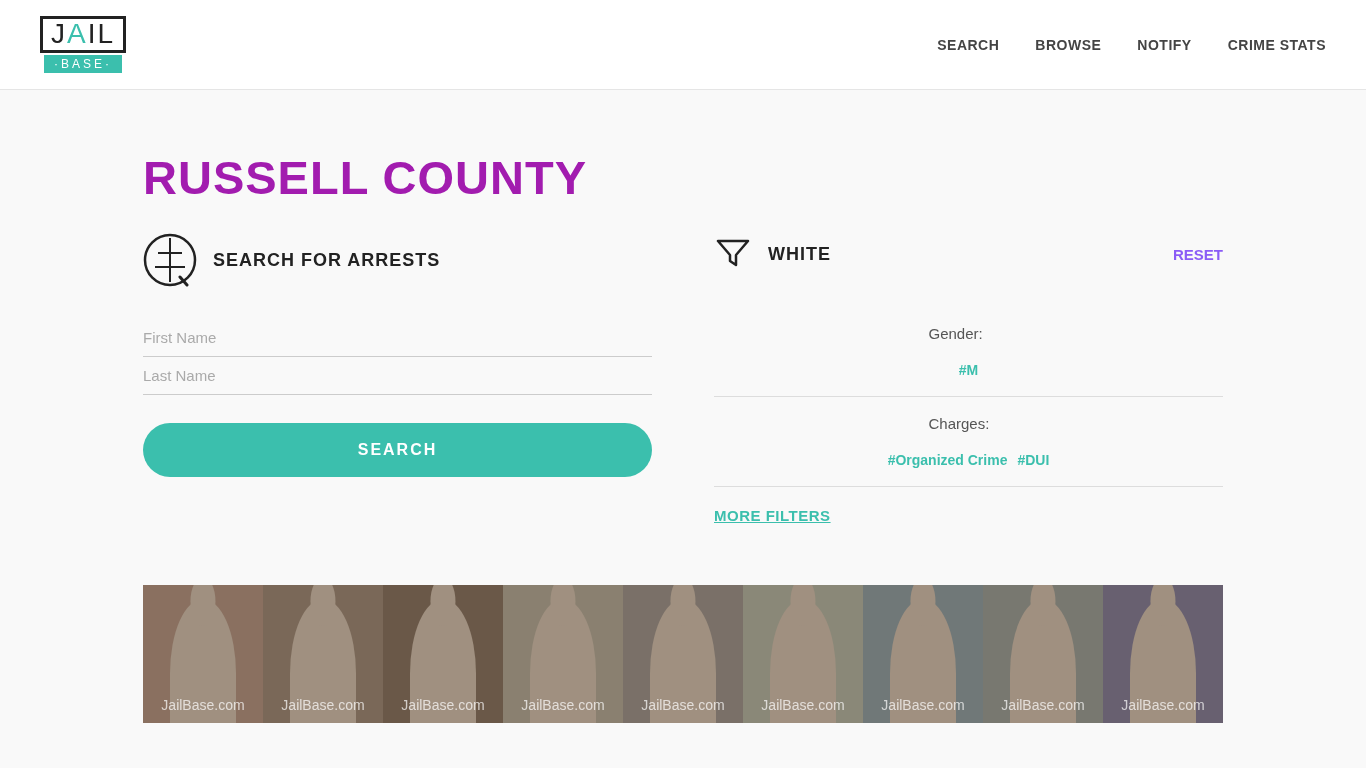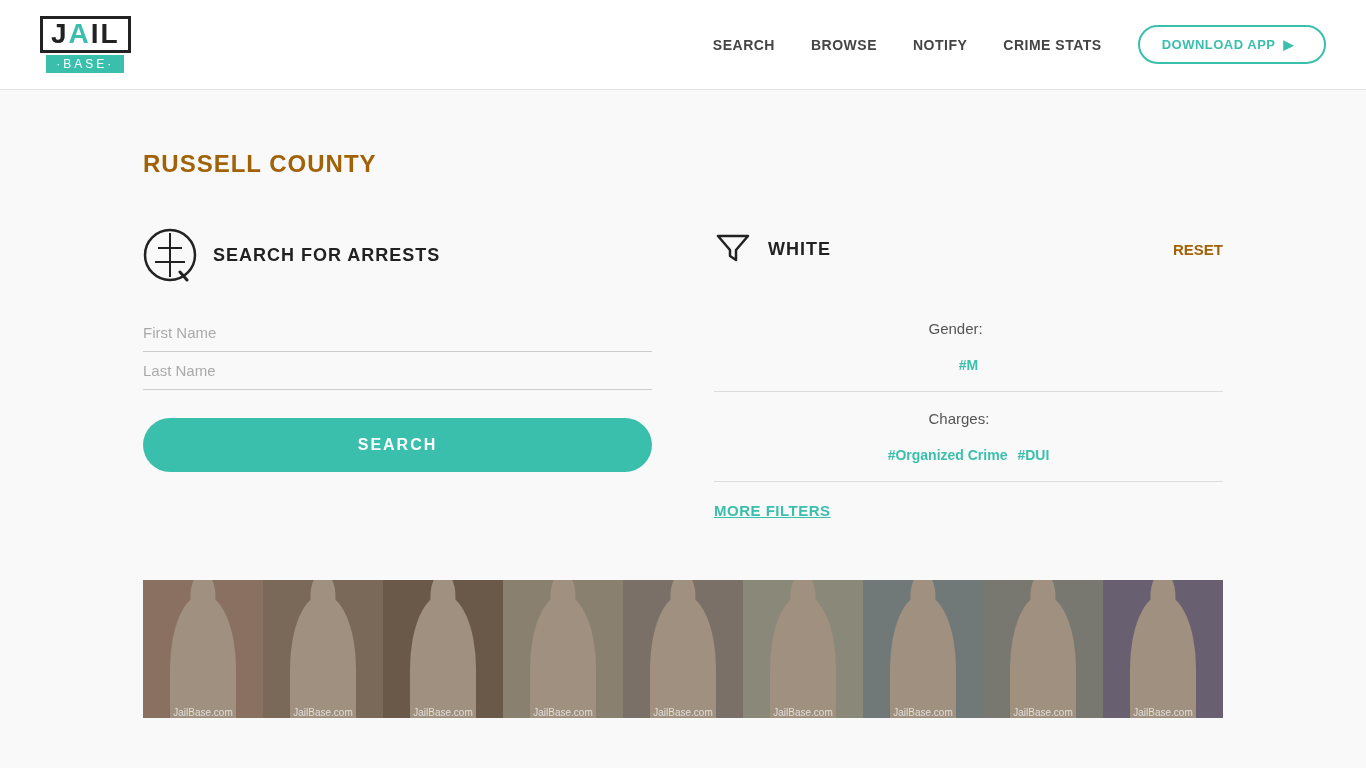--- a/index.html
+++ b/index.html
@@ -16,21 +16,21 @@
       justify-content: space-between;
     }
     .logo-wrap {
       display: flex;
       flex-direction: column;
       align-items: center;
       text-decoration: none;
     }
     .logo-jail {
       font-size: 28px;
-      font-weight: 700;
+      font-weight: 400;
       color: #222;
       letter-spacing: 2px;
       border: 3px solid #222;
       padding: 0 8px;
       line-height: 1.1;
     }
     .logo-jail span { color: #3bbfad; }
     .logo-base {
       background: #3bbfad;
       color: #fff;
@@ -67,25 +67,25 @@
       gap: 8px;
     }
 
     
     main {
       max-width: 1160px;
       margin: 0 auto;
       padding: 60px 40px 40px;
     }
     h1.page-title {
-      font-size: 24px;
+      font-size: 47px;
       font-weight: 900;
       letter-spacing: 1px;
-      margin-bottom: 50px;
-      color: #a16207;
+      margin-bottom: 28px;
+      color: #a21caf;
     }
 
     
     .two-col {
       display: flex;
       gap: 62px;
       align-items: flex-start;
     }
     .col-search { flex: 1; }
     .col-filter { flex: 1; }
@@ -143,21 +143,21 @@
       align-items: center;
       justify-content: space-between;
       margin-bottom: 32px;
     }
     .filter-header-left {
       display: flex;
       align-items: center;
       gap: 16px;
     }
     .reset-link {
-      color: #a16207;
+      color: #8b5cf6;
       font-size: 15px;
       font-weight: 700;
       cursor: pointer;
       text-decoration: none;
     }
     .filter-row {
       border-bottom: 1px solid #ddd;
       padding: 18px 0;
       display: flex;
       align-items: center;
@@ -208,24 +208,24 @@
       aspect-ratio: 1 / 1.15;
       background: #b0a090;
       display: flex;
       align-items: flex-end;
       justify-content: center;
       overflow: hidden;
       position: relative;
     }
     .mugshot-item .watermark {
       position: absolute;
-      bottom: 0;
+      bottom: 10px;
       left: 50%;
       transform: translateX(-50%);
-      font-size: 10px;
+      font-size: 14px;
       color: rgba(255,255,255,0.7);
       white-space: nowrap;
     }
     
     .mugshot-item:nth-child(1) .photo-placeholder { background: #8a7060; }
     .mugshot-item:nth-child(2) .photo-placeholder { background: #7a6858; }
     .mugshot-item:nth-child(3) .photo-placeholder { background: #6a5848; }
     .mugshot-item:nth-child(4) .photo-placeholder { background: #8a8070; }
     .mugshot-item:nth-child(5) .photo-placeholder { background: #7a7068; }
     .mugshot-item:nth-child(6) .photo-placeholder { background: #8a8878; }
@@ -267,25 +267,20 @@
     <div class="logo-base">
       <span>·BASE·</span>
     </div>
   </div>
 
   <nav>
     <a href="#">SEARCH</a>
     <a href="#">BROWSE</a>
     <a href="#">NOTIFY</a>
     <a href="#">CRIME STATS</a>
-    <button class="btn-download">
-      <span>DOWNLOAD APP</span>
-      <span>▶</span>
-      <span style="font-size:16px;"></span>
-    </button>
   </nav>
 </header>
 
 <main>
   <h1 class="page-title">RUSSELL COUNTY</h1>
 
   <div class="two-col">
 
     <div class="col-search">
       <div class="section-header">

